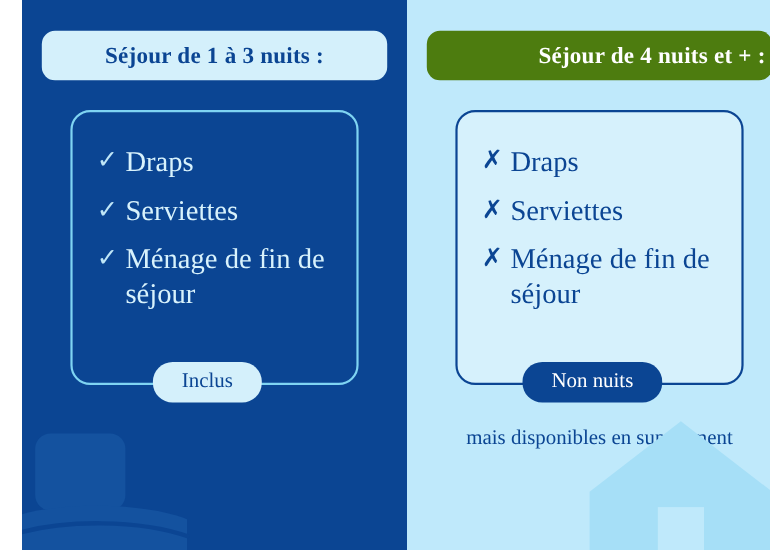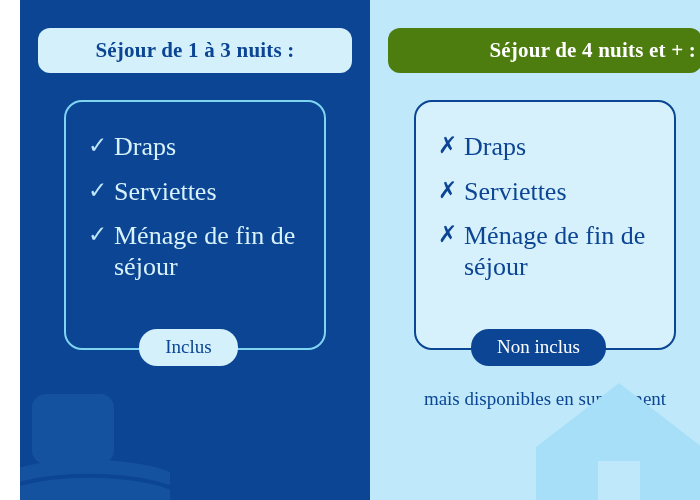--- a/index.html
+++ b/index.html
@@ -188,21 +188,21 @@
       <div class="item">
         <span class="mark mark-right">✗</span>
         <span class="item-text-right">Serviettes</span>
       </div>
       <div class="item">
         <span class="mark mark-right">✗</span>
         <span class="item-text-right">Ménage de fin de séjour</span>
       </div>
 
       <div class="badge-wrap">
-        <span class="badge badge-right">Non inclus</span>
+        <span class="badge badge-right">Non nuits</span>
       </div>
     </div>
 
     <div class="note">mais disponibles en supplément</div>
 
     <svg class="house-art" viewBox="0 0 190 125" xmlns="http://www.w3.org/2000/svg">
       <path d="M95 8 L 178 72 L 178 125 L 12 125 L 12 72 Z" fill="#a6dff7"></path>
       <rect x="74" y="86" width="42" height="39" fill="#bfe9fb"></rect>
     </svg>
   </div>

